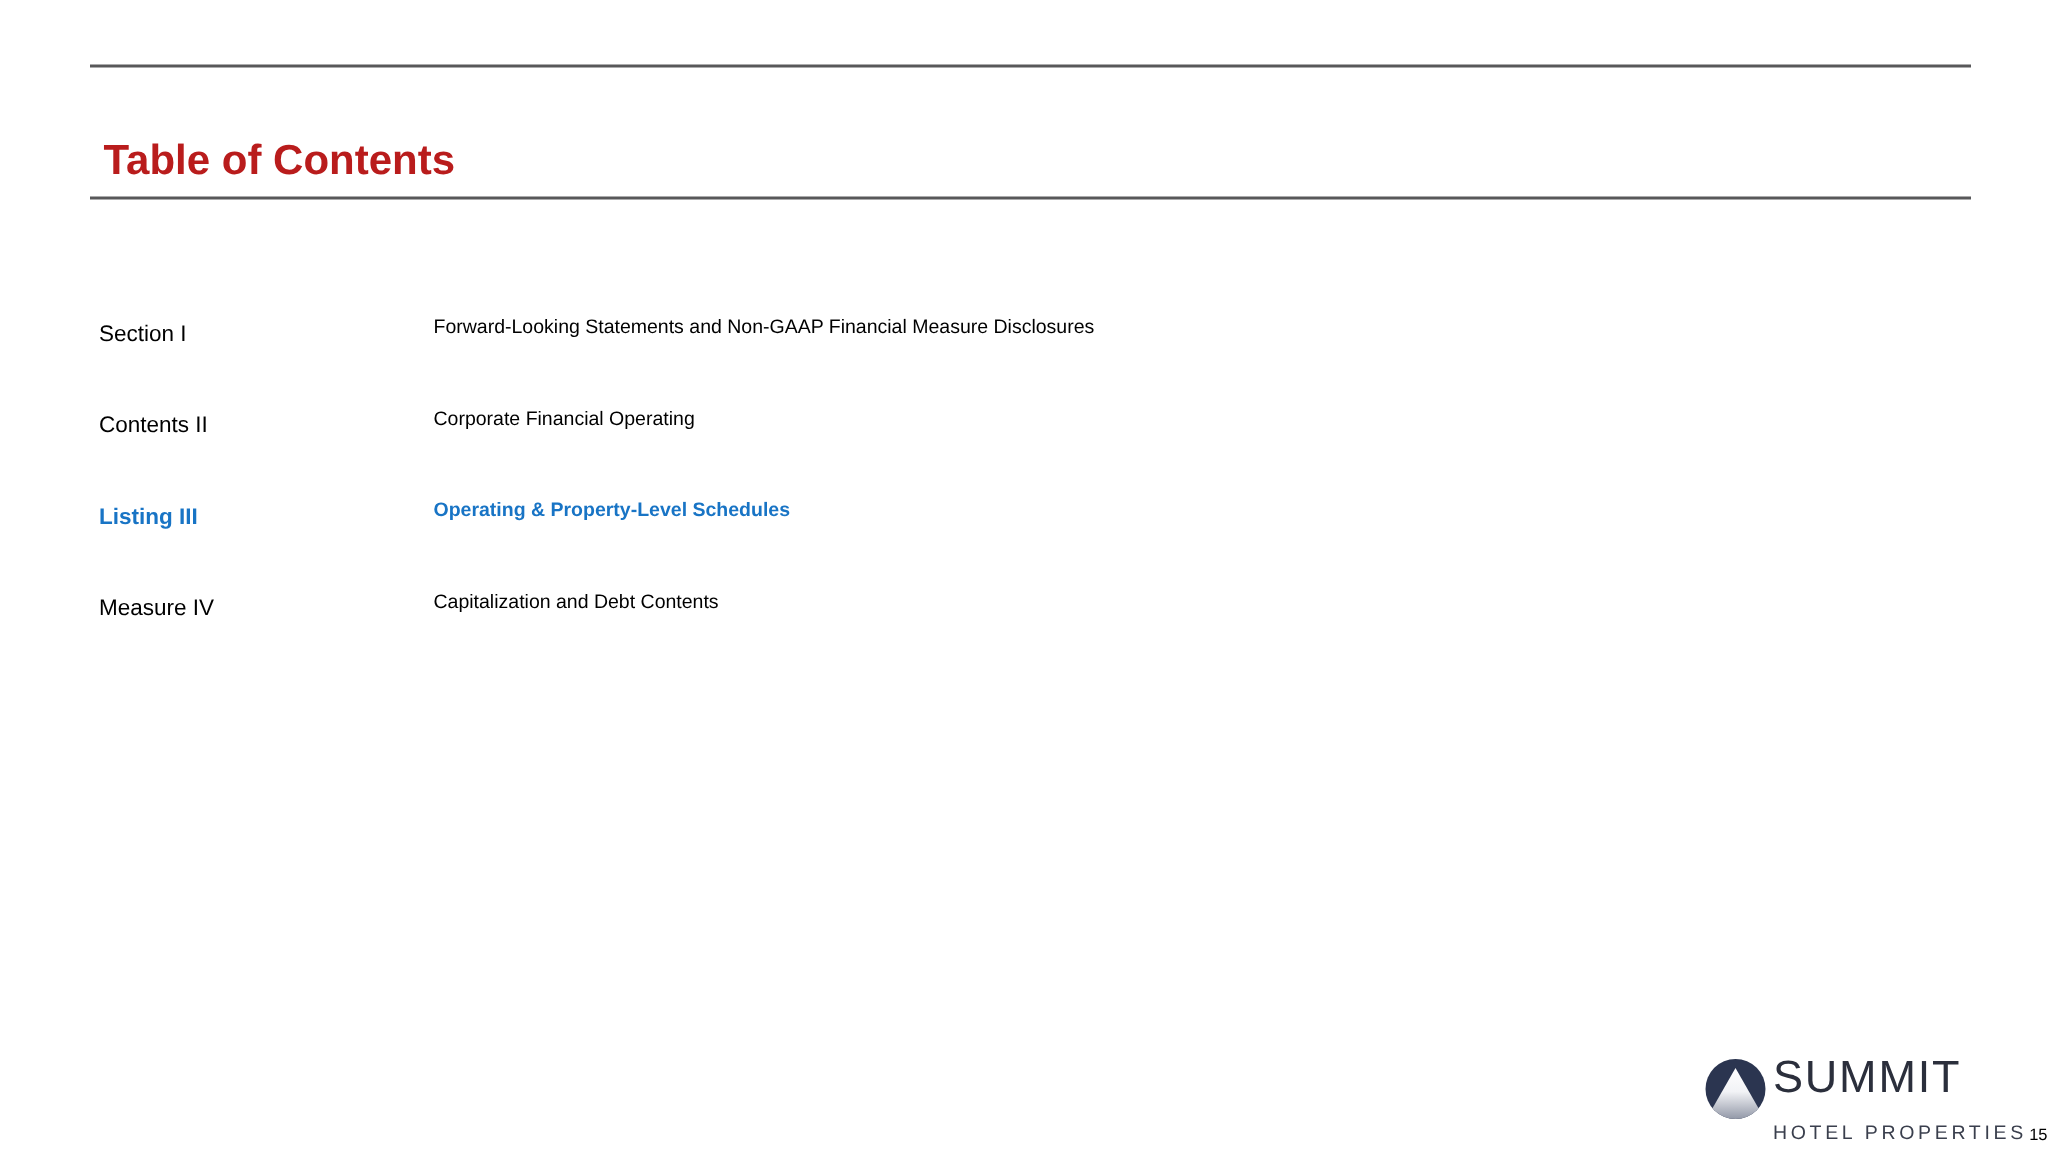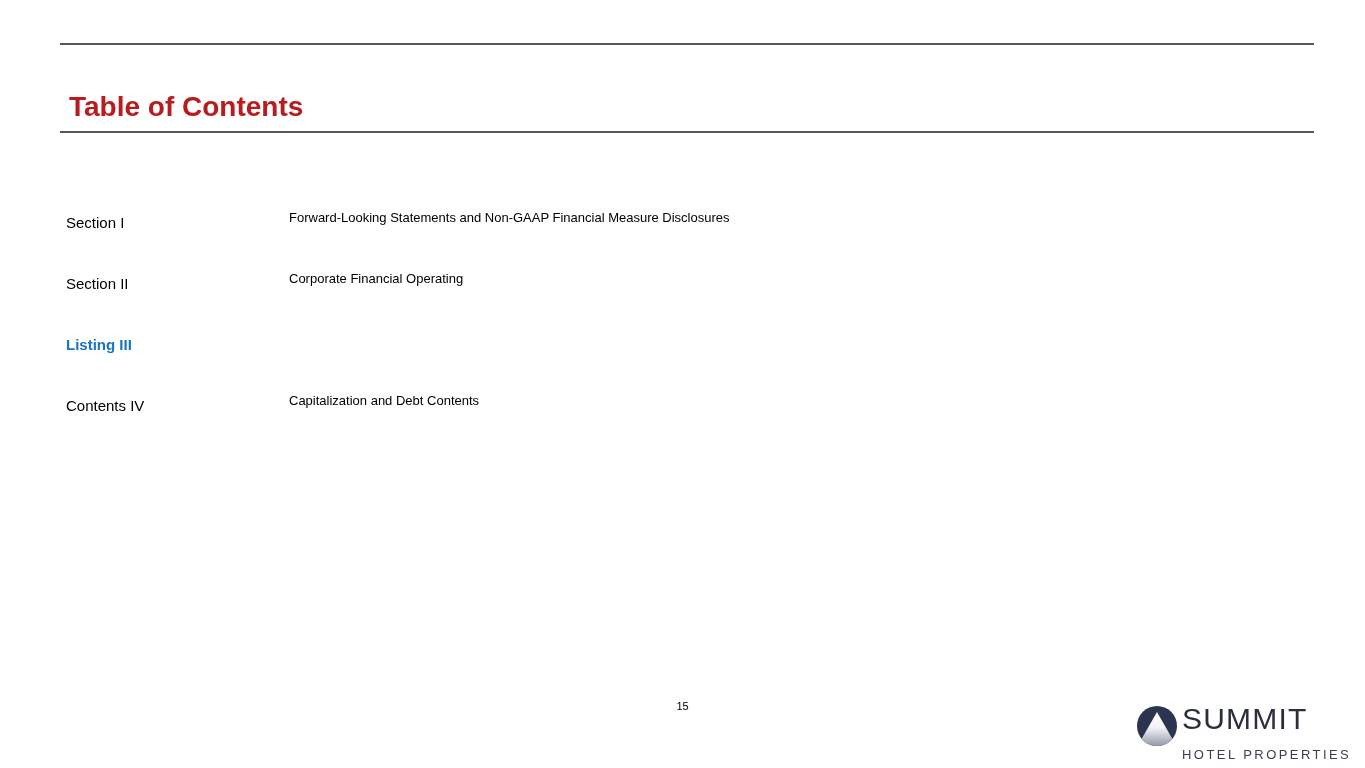--- a/index.html
+++ b/index.html
@@ -69,23 +69,23 @@
   .toc-row.highlight .toc-section,
   .toc-row.highlight .toc-desc {
     color: #1874c5;
     font-weight: bold;
   }
 
   
   .page-number {
     position: absolute;
     left: 0;
-    top: 700px;
+    top: 751px;
     width: 1365px;
-    text-align: center;
+    text-align: right;
     font-size: 11px;
     color: #000000;
   }
 
   .logo {
     position: absolute;
     left: 1136px;
     top: 703px;
     width: 180px;
     height: 48px;
@@ -131,30 +131,31 @@
 <div class="header-rule bottom"></div>
 
 <div class="toc">
 
   <div class="toc-row">
     <div class="toc-section">Section I</div>
     <div class="toc-desc">Forward-Looking Statements and Non-GAAP Financial Measure Disclosures</div>
   </div>
 
   <div class="toc-row">
-    <div class="toc-section">Section II</div>
+    <div class="toc-section">Contents II</div>
     <div class="toc-desc">Corporate Financial Operating</div>
   </div>
 
   <div class="toc-row highlight">
     <div class="toc-section">Listing III</div>
+    <div class="toc-desc">Operating &amp; Property-Level Schedules</div>
   </div>
 
   <div class="toc-row">
-    <div class="toc-section">Contents IV</div>
+    <div class="toc-section">Measure IV</div>
     <div class="toc-desc">Capitalization and Debt Contents</div>
   </div>
 
 
 </div>
 
 <div class="page-number">15</div>
 
 <div class="logo">
   <div class="logo-mark">

